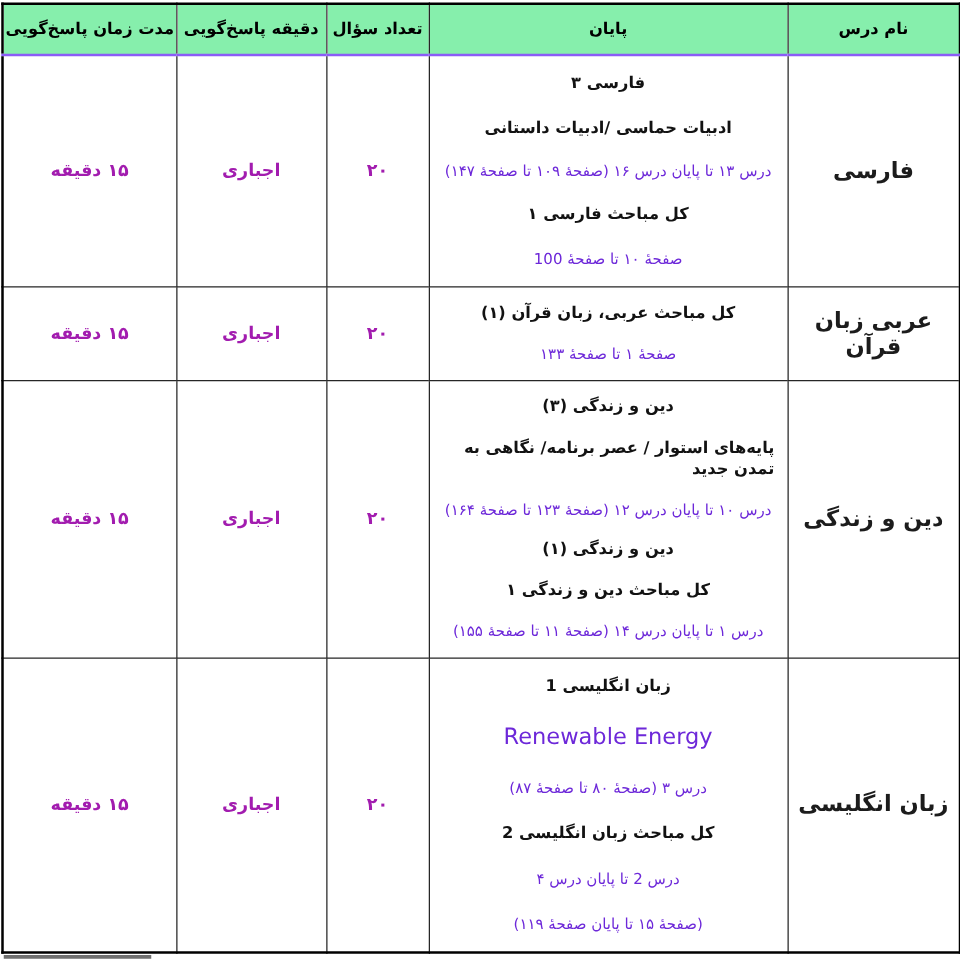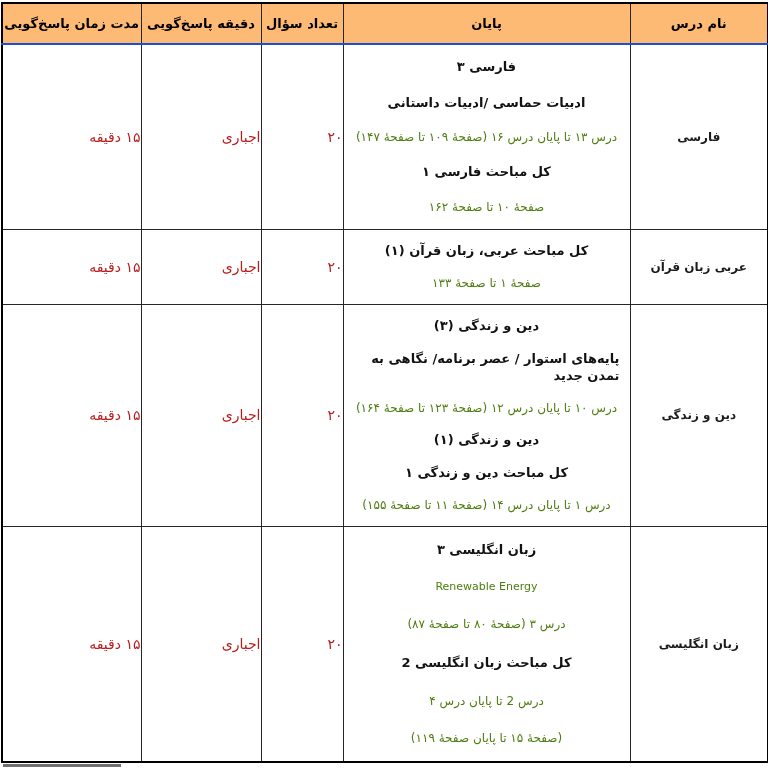--- a/index.html
+++ b/index.html
@@ -25,39 +25,38 @@
   }
   .sched th, .sched td {
     border: 1px solid #262626;
     text-align: center;
     vertical-align: middle;
     color: #111111;
     overflow: hidden;
   }
   .sched thead tr { height: 41px; }
   .sched thead th {
-    background: #fdba74;
+    background: #86efac;
     font-size: 13px;
     font-weight: bold;
-    border-bottom: 2px solid #1d4ed8;
+    border-bottom: 2px solid #8b5cf6;
     color: #000000;
   }
   tr.row-0 { height: 185px; }
   tr.row-1 { height: 75px; }
   tr.row-2 { height: 222px; }
   tr.row-3 { height: 236px; }
   td.cell-single {
-    font-weight: normal;
+    font-weight: bold;
     font-size: 14px;
-    color: #b91c1c;
-    text-align: right;
+    color: #a21caf;
   }
   td.cell-course {
     font-weight: bold;
-    font-size: 12px;
+    font-size: 18px;
     color: #1c1c1c;
   }
   .program-stack {
     display: flex;
     flex-direction: column;
     justify-content: space-around;
     align-items: center;
     padding: 4px 10px;
   }
   .row-0 .program-stack { height: 183px; }
@@ -66,21 +65,21 @@
   .row-3 .program-stack { height: 234px; }
   .pl-b {
     font-weight: bold;
     font-size: 13px;
     color: #121212;
     line-height: 1.35;
   }
   .pl-r {
     font-weight: normal;
     font-size: 12px;
-    color: #4d7c0f;
+    color: #6d28d9;
     line-height: 1.35;
   }
   .next-table-hint {
     position: absolute;
     left: 3px;
     bottom: 2px;
     width: 118px;
     height: 3px;
     background: #6f6f6f;
   }
@@ -109,21 +108,21 @@
     <tbody>
 
       <tr class="row-0">
         <td class="cell-course">فارسی</td>
         <td>
           <div class="program-stack">
             <div class="pl-b">فارسی ۳</div>
             <div class="pl-b">ادبیات حماسی /ادبیات داستانی</div>
             <div class="pl-r">درس ۱۳ تا پایان درس ۱۶ (صفحهٔ ۱۰۹ تا صفحهٔ ۱۴۷)</div>
             <div class="pl-b">کل مباحث فارسی ۱</div>
-            <div class="pl-r">صفحهٔ ۱۰ تا صفحهٔ ۱۶۲</div>
+            <div class="pl-r">صفحهٔ ۱۰ تا صفحهٔ 100</div>
           </div>
         </td>
         <td class="cell-single">۲۰</td>
         <td class="cell-single">اجباری</td>
         <td class="cell-single">۱۵ دقیقه</td>
       </tr>
 
       <tr class="row-1">
         <td class="cell-course">عربی زبان قرآن</td>
         <td>
@@ -151,22 +150,22 @@
         </td>
         <td class="cell-single">۲۰</td>
         <td class="cell-single">اجباری</td>
         <td class="cell-single">۱۵ دقیقه</td>
       </tr>
 
       <tr class="row-3">
         <td class="cell-course">زبان انگلیسی</td>
         <td>
           <div class="program-stack">
-            <div class="pl-b">زبان انگلیسی ۳</div>
-            <div class="pl-r" style="font-size:11px">Renewable Energy</div>
+            <div class="pl-b">زبان انگلیسی 1</div>
+            <div class="pl-r" style="font-size:18px">Renewable Energy</div>
             <div class="pl-r">درس ۳ (صفحهٔ ۸۰ تا صفحهٔ ۸۷)</div>
             <div class="pl-b">کل مباحث زبان انگلیسی 2</div>
             <div class="pl-r">درس 2 تا پایان درس ۴</div>
             <div class="pl-r">(صفحهٔ ۱۵ تا پایان صفحهٔ ۱۱۹)</div>
           </div>
         </td>
         <td class="cell-single">۲۰</td>
         <td class="cell-single">اجباری</td>
         <td class="cell-single">۱۵ دقیقه</td>
       </tr>

